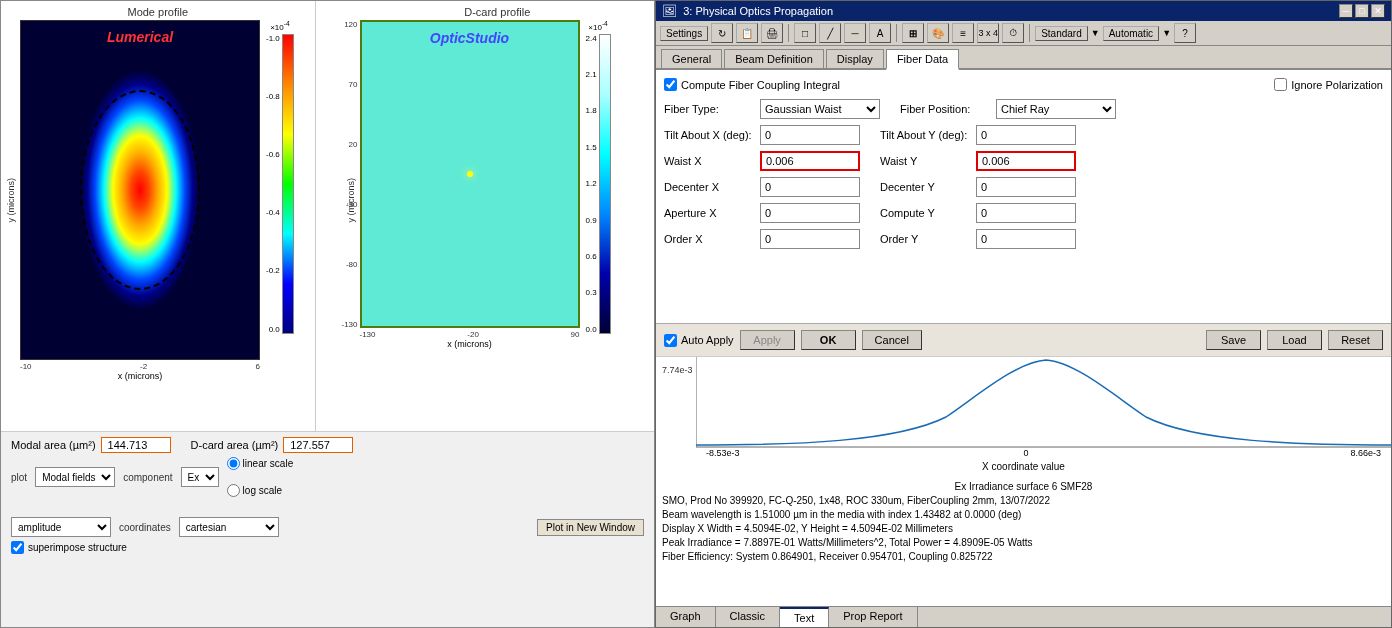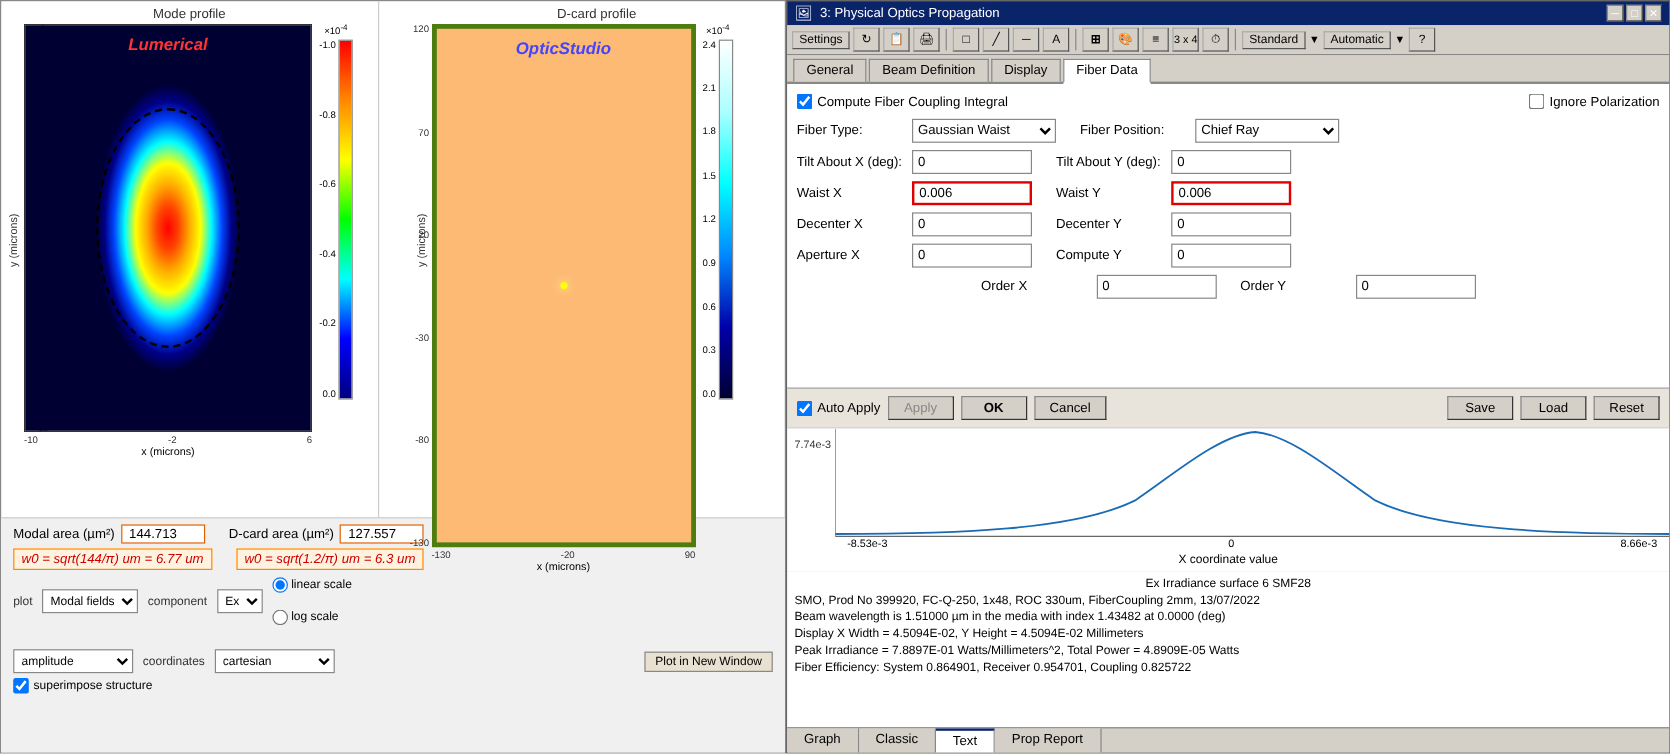--- a/index.html
+++ b/index.html
@@ -84,21 +84,21 @@
     .info-text { font-size: 10px; color: #000; background: #fff; padding: 4px 6px; height: 130px; overflow: hidden; line-height: 1.4; }
     
     
     .cb-lumerical { background: linear-gradient(to bottom, #ff0000, #ff8800, #ffff00, #00ff00, #00ffff, #0000ff, #000080); }
     .cb-optic { background: linear-gradient(to bottom, #ffffff, #aaffff, #00ffff, #0088ff, #0000aa, #000033); }
     
     .lumerical-canvas { width: 240px; height: 340px; background: 
       radial-gradient(ellipse 60px 120px at center, #ff0000 0%, #ff4400 15%, #ffaa00 30%, #ffff00 45%, #00ffff 60%, #0044ff 75%, #000088 88%, #000033 100%); 
       position: relative; border: 1px solid #333; }
     
-    .optic-canvas { width: 220px; height: 436px; background: #fdba74; position: relative; border: 4px solid #4d7c0f; }
+    .optic-canvas { width: 220px; height: 308px; background: #5eead4; position: relative; border: 2px solid #4d7c0f; }
     .optic-dot { width: 6px; height: 6px; background: #ffff00; border-radius: 50%; position: absolute; top: 50%; left: 50%; transform: translate(-50%, -50%); box-shadow: 0 0 8px #ffff88; }
     
     .y-label { font-size: 9px; color: #333; writing-mode: vertical-rl; transform: rotate(180deg); text-align: center; }
   </style>
 </head>
 <body>
 
 <div class="main-container">
 
   <div class="left-panel">
@@ -209,24 +209,20 @@
         <div class="metric-item">
           <span>Modal area (µm²)</span>
           <span class="metric-value">144.713</span>
         </div>
         <div class="metric-item">
           <span>D-card area (µm²)</span>
           <span class="metric-value">127.557</span>
         </div>
       </div>
 
-      <div class="formula-row">
-        <div class="formula-box">w0 = sqrt(144/π) um = 6.77 um</div>
-        <div class="formula-box">w0 = sqrt(1.2/π) um = 6.3 um</div>
-      </div>
 
       <div class="controls-row">
         <span class="label-sm">plot</span>
         <select class="dropdown-sm">
           <option>Modal fields</option>
         </select>
         <span class="label-sm">component</span>
         <select class="dropdown-sm">
           <option>Ex</option>
         </select>
@@ -368,21 +364,21 @@
         <div class="field-row">
           <span class="field-label">Aperture X</span>
           <input type="text" class="field-input" value="0" style="">
         </div>
         <div class="field-row">
           <span class="field-label">Compute Y</span>
           <input type="text" class="field-input" value="0" style="">
         </div>
       </div>
 
-      <div style="display:flex; gap:20px; margin-bottom:15px; align-items:center;justify-content:center;">
+      <div style="display:flex; gap:20px; margin-bottom:15px; align-items:center;">
         <div class="field-row">
           <span class="field-label">Order X</span>
           <input type="text" class="field-input" value="0" style="">
         </div>
         <div class="field-row">
           <span class="field-label">Order Y</span>
           <input type="text" class="field-input" value="0" style="">
         </div>
       </div>
     </div>

